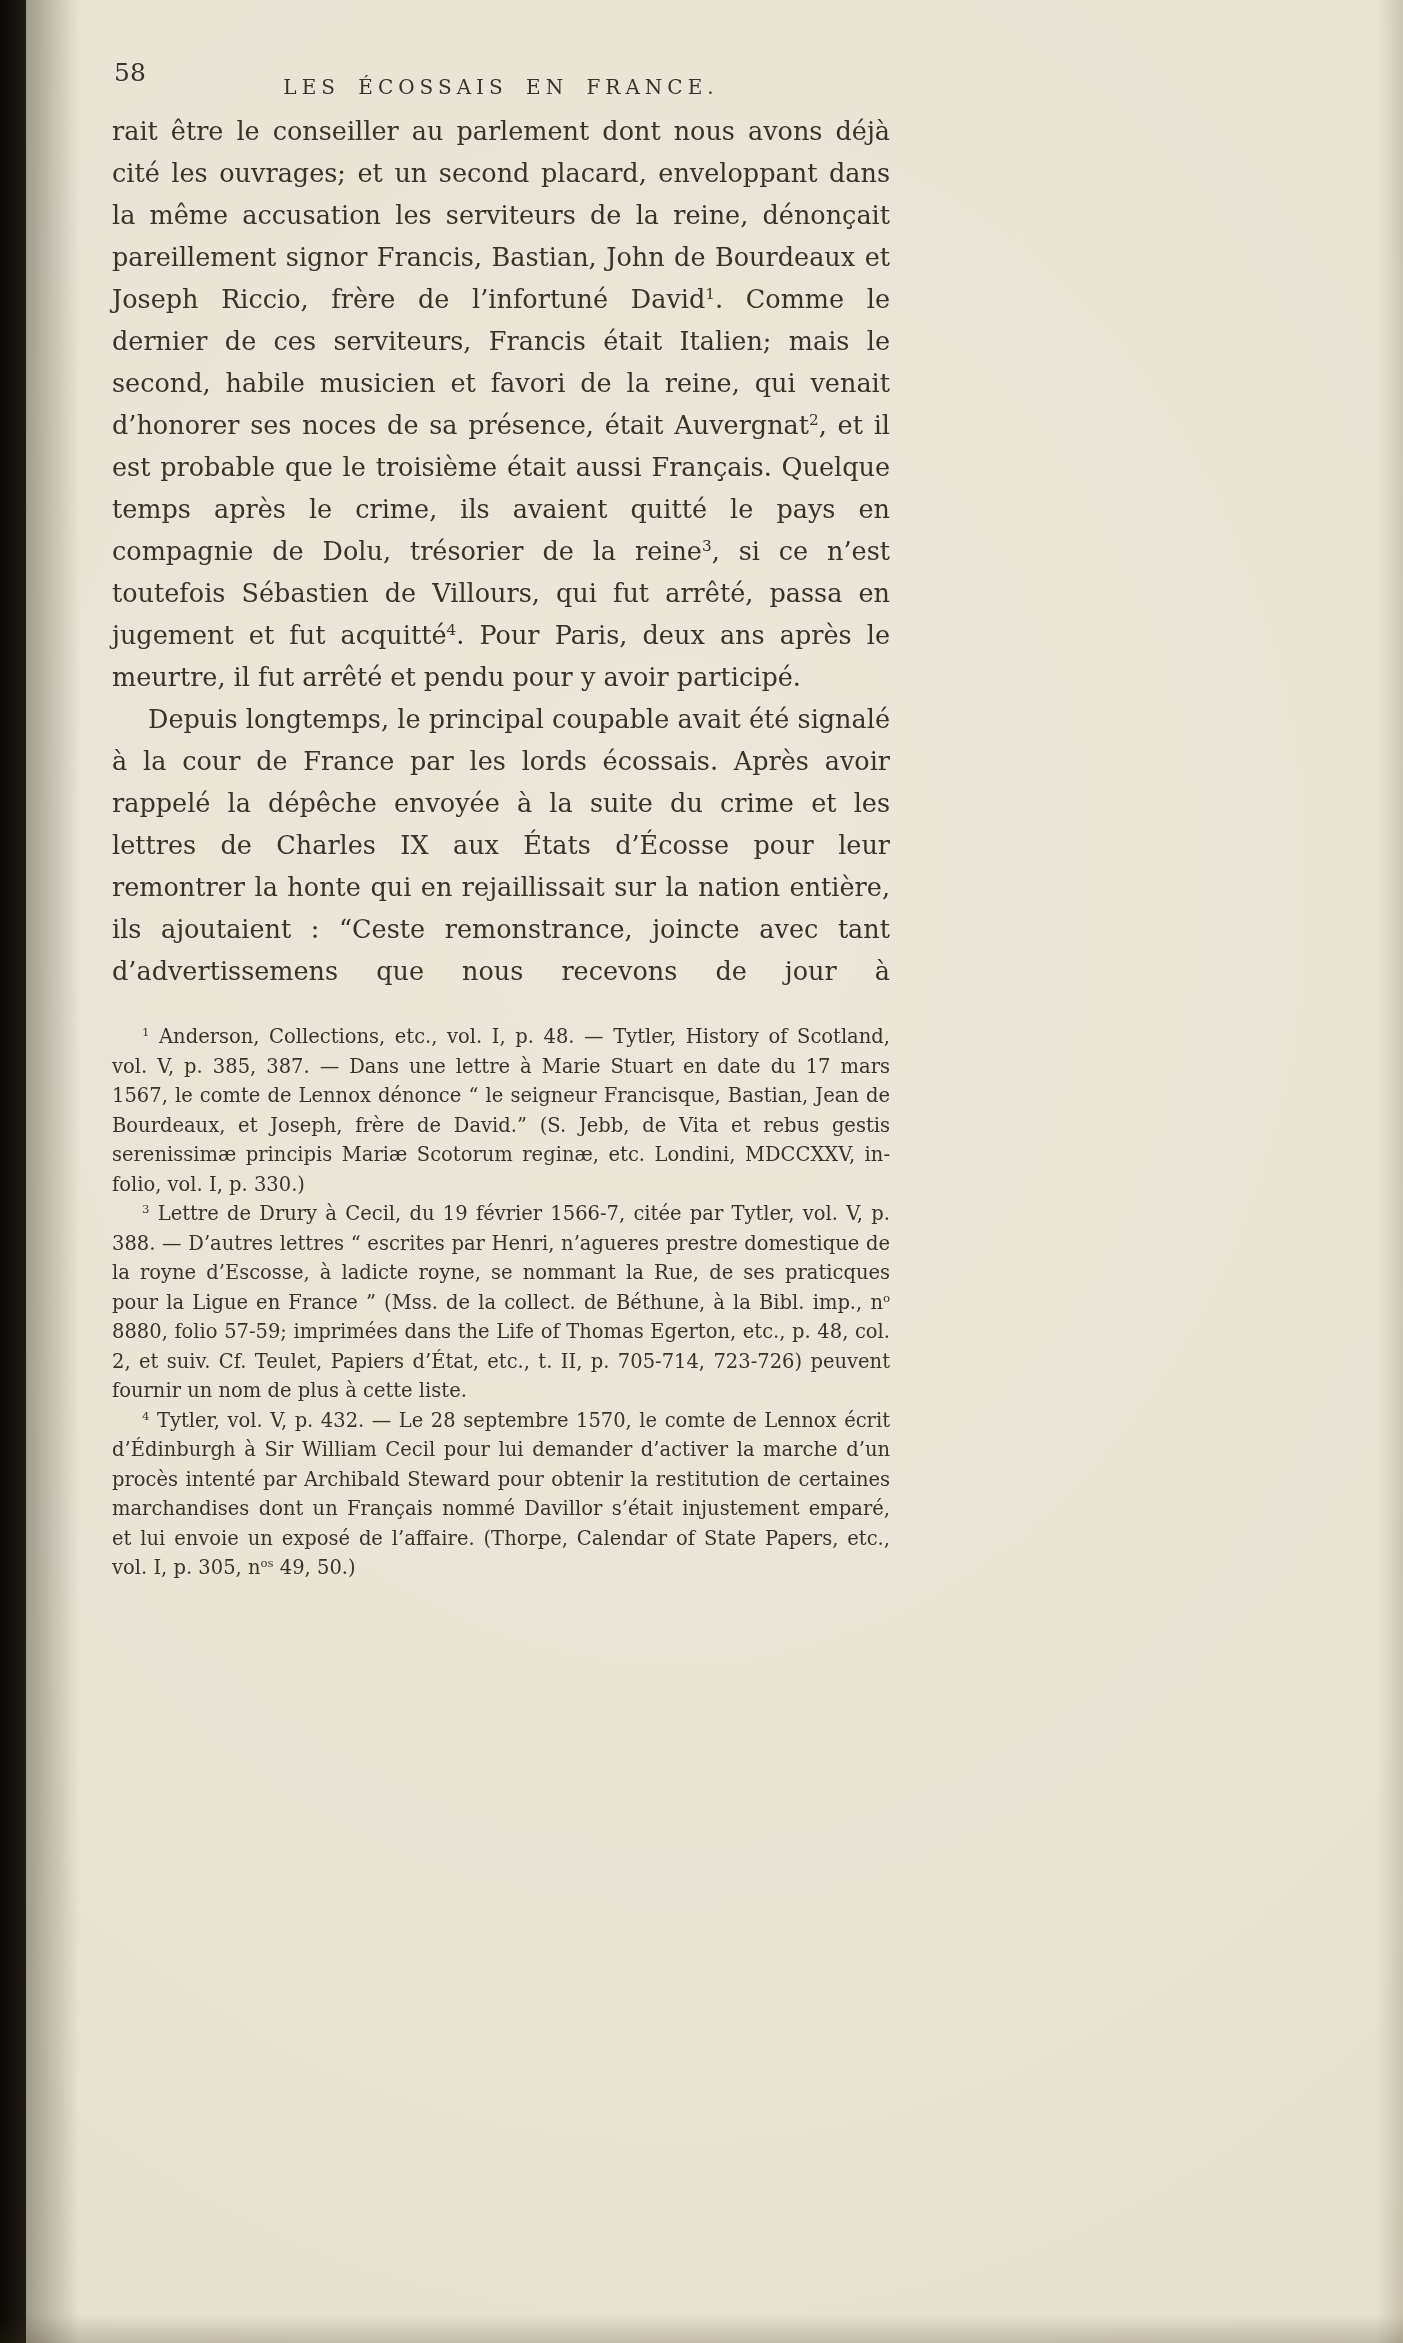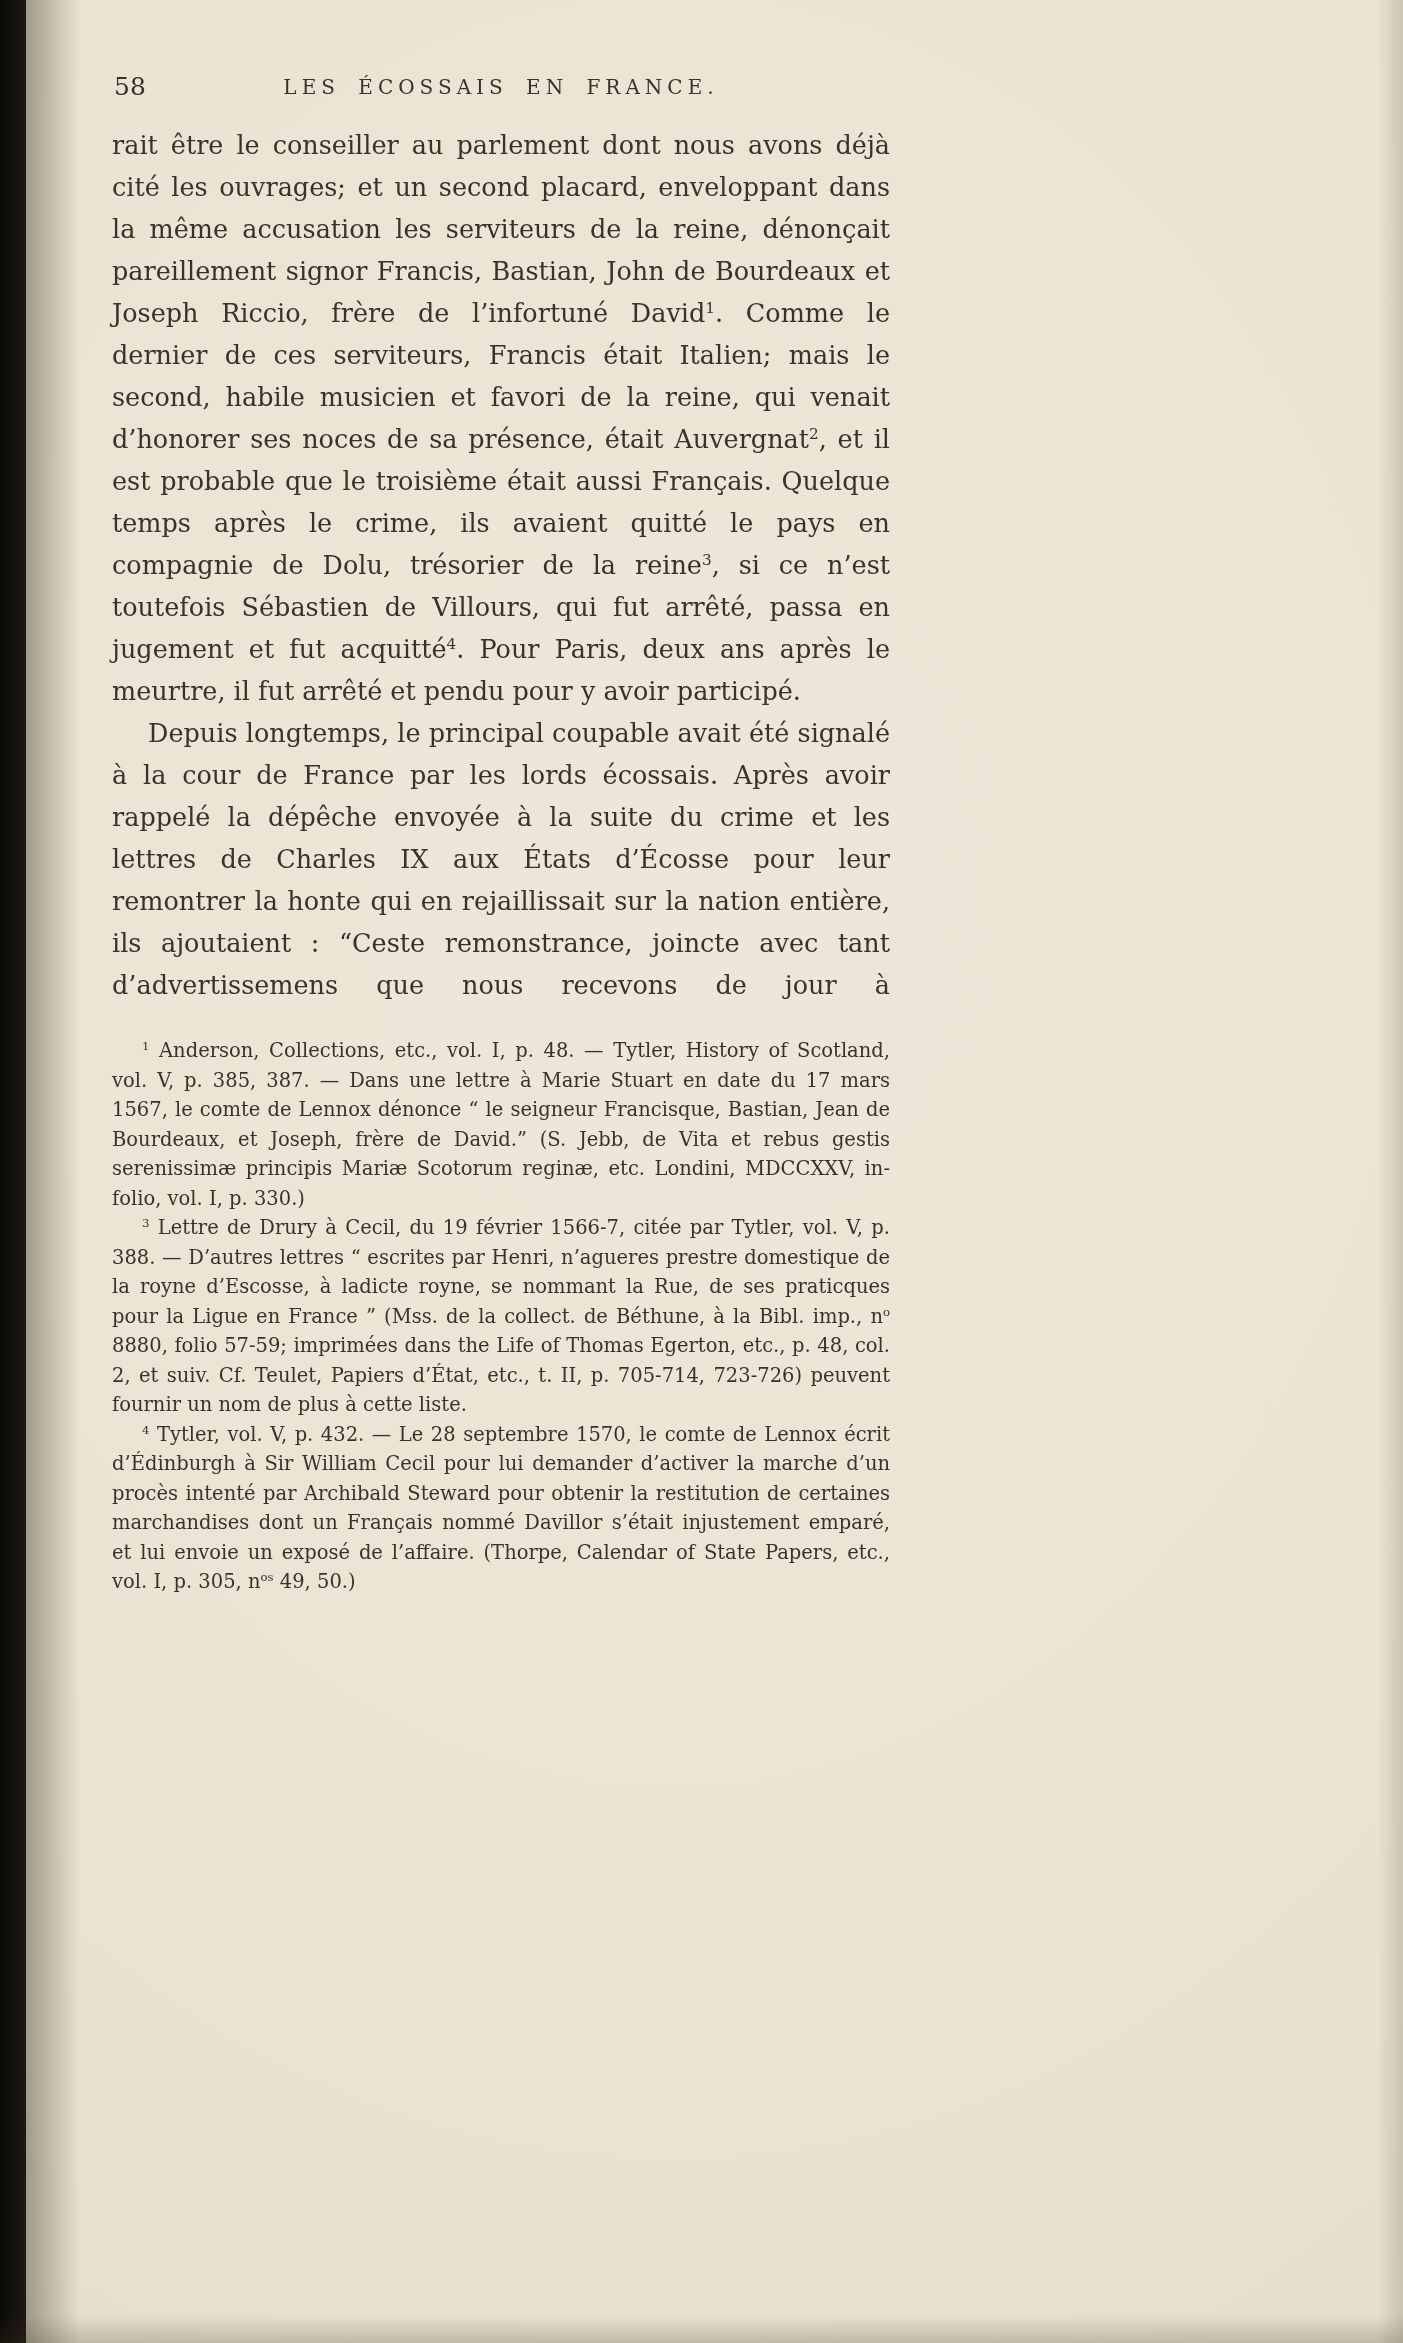--- a/index.html
+++ b/index.html
@@ -35,32 +35,32 @@
   }
   .text-column {
     position: absolute;
     left: 112px;
     top: 0;
     width: 778px;
     color: #37332b;
   }
   .page-header { position: relative; height: 110px; }
   .page-number {
-    position: absolute; left: 2px; top: 74px;
+    position: absolute; left: 2px; top: 60px;
     font-size: 25px; line-height: 1;
   }
   .running-title {
     position: absolute; left: 0; right: 0; top: 77px;
     text-align: center;
     font-size: 20px;
     letter-spacing: 5px;
     word-spacing: 7px;
     line-height: 1;
   }
-  .main-text { margin-top: 14px; }
+  .main-text { }
   .body-para {
     margin: 0;
     font-size: 25.5px;
     line-height: 42px;
     text-align: justify;
   }
   .body-para.indented { text-indent: 36px; }
   .body-para.fill-last { text-align-last: justify; }
   .footnotes { margin-top: 30px; }
   .footnote {

